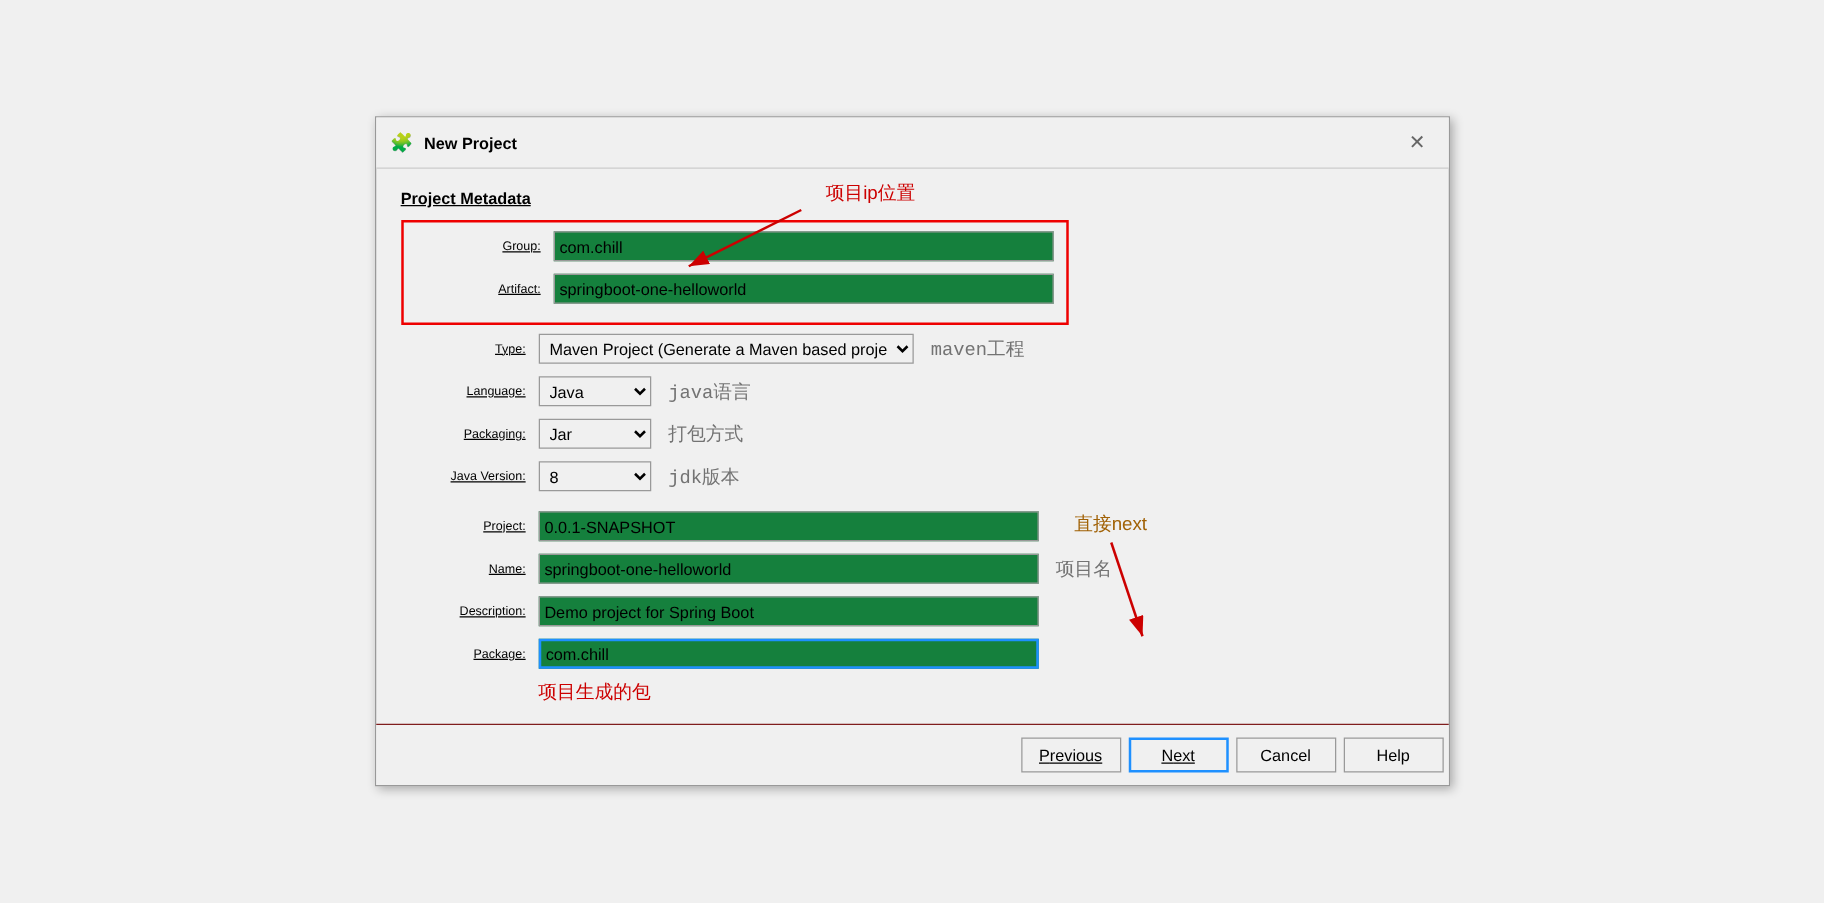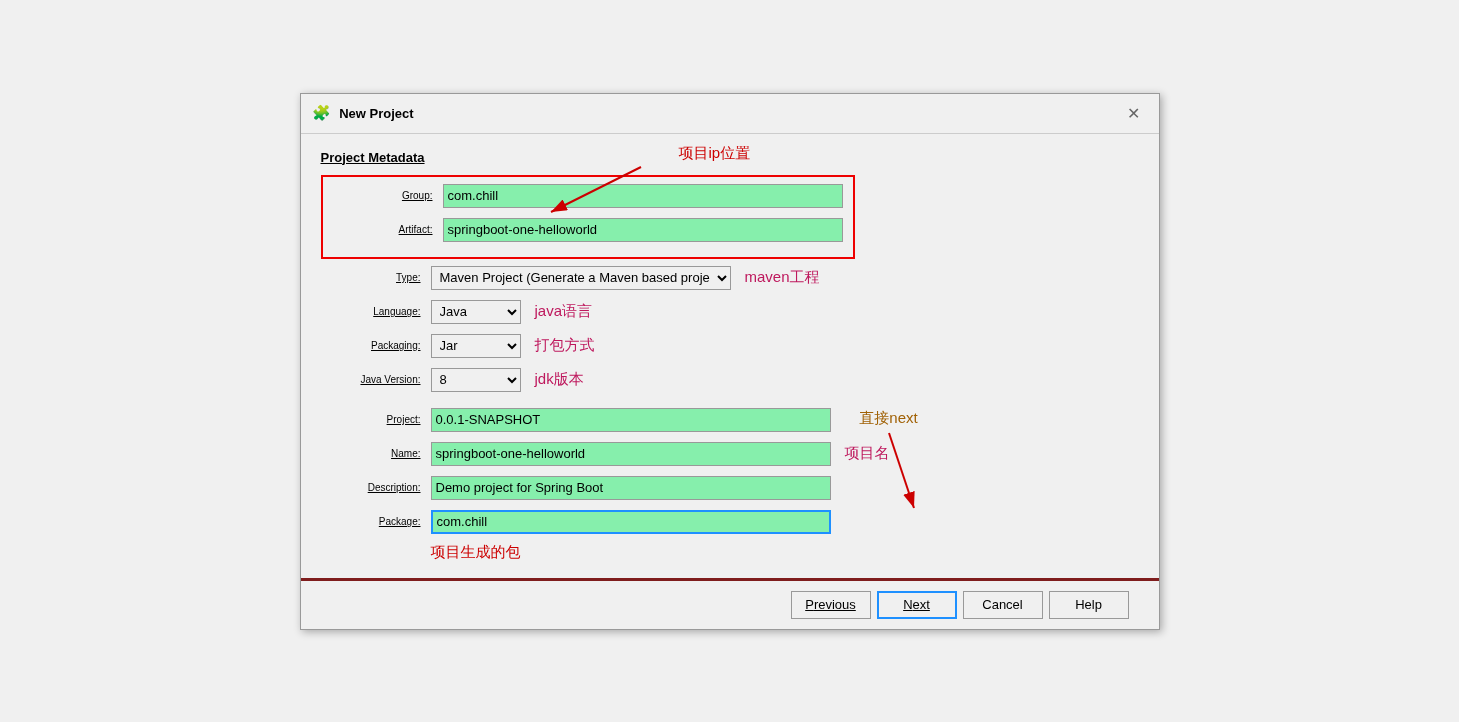--- a/index.html
+++ b/index.html
@@ -74,21 +74,21 @@
       padding-right: 10px;
       font-size: 10px;
       white-space: nowrap;
     }
     .form-label span {
       text-decoration: underline;
     }
     .form-input {
       height: 24px;
       border: 1px solid #999;
-      background: #86efac;
+      background: #15803d;
       padding: 2px 4px;
       font-size: 13px;
       width: 400px;
     }
     .form-input.highlighted {
       border: 2px solid #1e90ff;
     }
     .form-input.metadata-input {
       width: 400px;
     }
@@ -100,30 +100,31 @@
       font-size: 13px;
       appearance: auto;
     }
     .form-select.wide {
       width: 300px;
     }
     .form-select.medium {
       width: 90px;
     }
     .annotation {
-      color: #be185d;
+      color: #737373;
       font-size: 15px;
       margin-left: 14px;
+      font-family: Liberation Mono, monospace;
     }
     .footer {
       display: flex;
       justify-content: flex-end;
       align-items: center;
-      padding: 10px 30px;
-      border-top: 3px solid #7f1d1d;
+      padding: 10px 4px;
+      border-top: 1px solid #7f1d1d;
       gap: 6px;
       background: #f0f0f0;
     }
     .footer-btn {
       min-width: 80px;
       height: 28px;
       border: 1px solid #999;
       background: #f0f0f0;
       font-size: 13px;
       cursor: pointer;
@@ -150,21 +151,21 @@
       <span style="font-size:15px;">🧩</span>
       <span class="title-bar-text">New Project</span>
     </div>
     <button class="close-btn">✕</button>
   </div>
 
   <div class="content annot-container">
 
     
     <div style="position:absolute; top:10px; left:360px; pointer-events:none;">
-      <span style="color:#cc0000; font-size:15px;margin-left:18px;">项目ip位置</span>
+      <span style="color:#cc0000; font-size:15px;">项目ip位置</span>
       
       <svg width="120" height="60" style="position:absolute; top:18px; left:-130px;">
         <defs>
           <marker id="arrowhead1" markerWidth="8" markerHeight="6" refX="8" refY="3" orient="auto">
             <polygon points="0 0, 8 3, 0 6" fill="#cc0000"></polygon>
           </marker>
         </defs>
         <line x1="110" y1="5" x2="20" y2="50" stroke="#cc0000" stroke-width="2" marker-end="url(#arrowhead1)"></line>
       </svg>
     </div>

